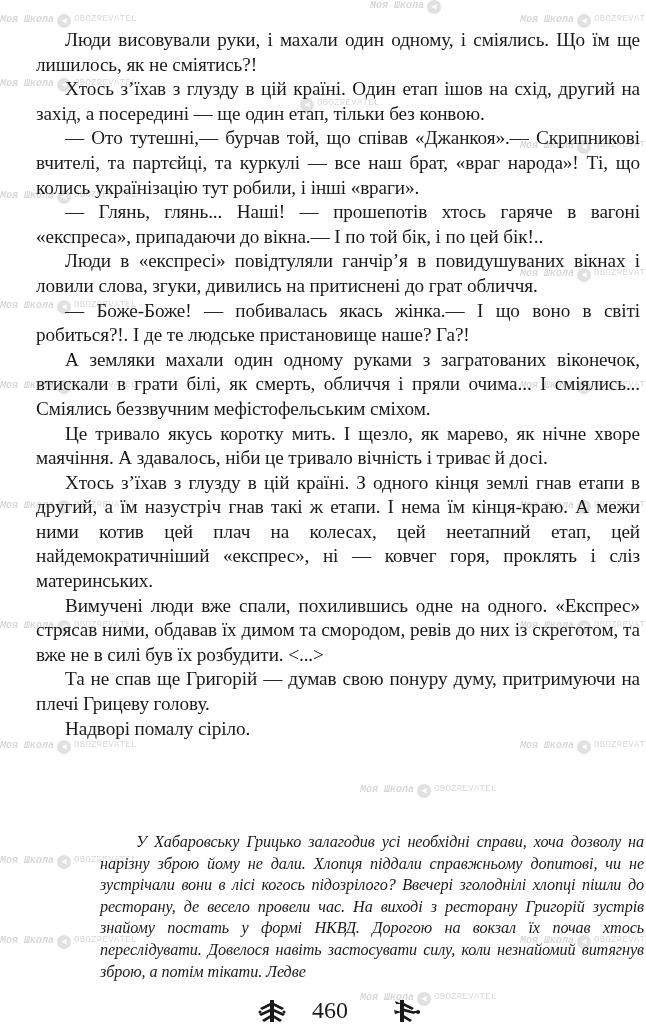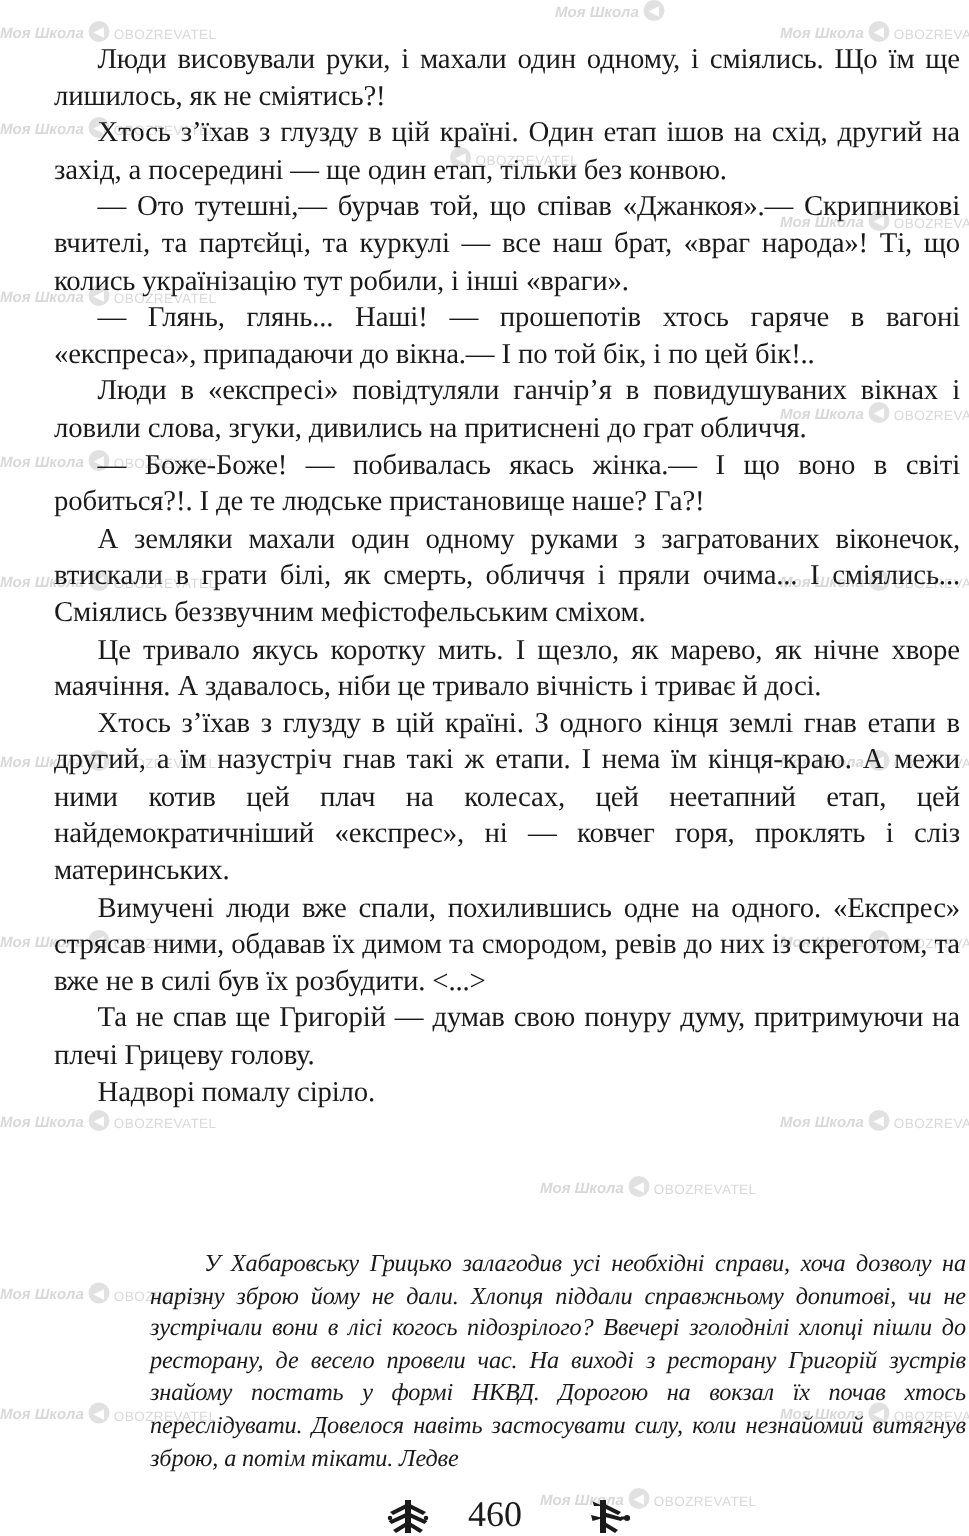--- a/index.html
+++ b/index.html
@@ -72,28 +72,28 @@
       position: absolute;
       left: 312px;
       top: 0px;
       font-size: 24px;
       line-height: 28px;
       font-weight: normal;
     }
     
     .wm {
       position: absolute;
-      font-family: Liberation Sans, sans-serif;
+      font-family: Liberation Mono, monospace;
       color: #b9b9b9;
       font-size: 10px;
       opacity: 0.55;
       white-space: nowrap;
       pointer-events: none;
       display: flex;
-      align-items: flex-end;
+      align-items: flex-start;
       gap: 3px;
     }
     .wm .mw { font-style: italic; font-weight: bold; }
     .wm .circ {
       display: inline-block;
       width: 14px; height: 14px;
       border-radius: 50%;
       background: #c9c9c9;
       color: #fff;
       font-size: 9px;

